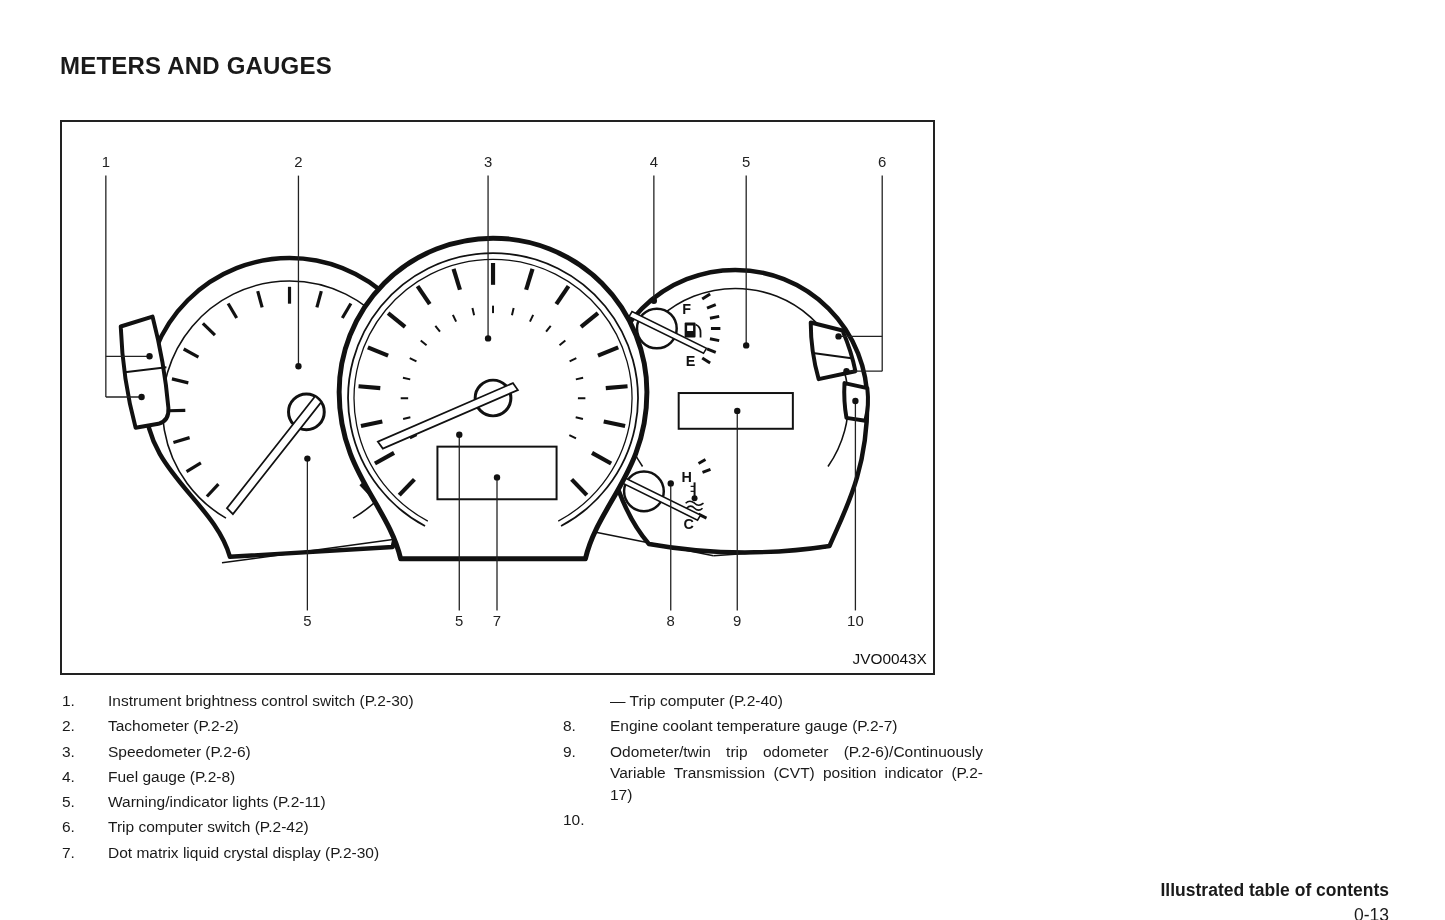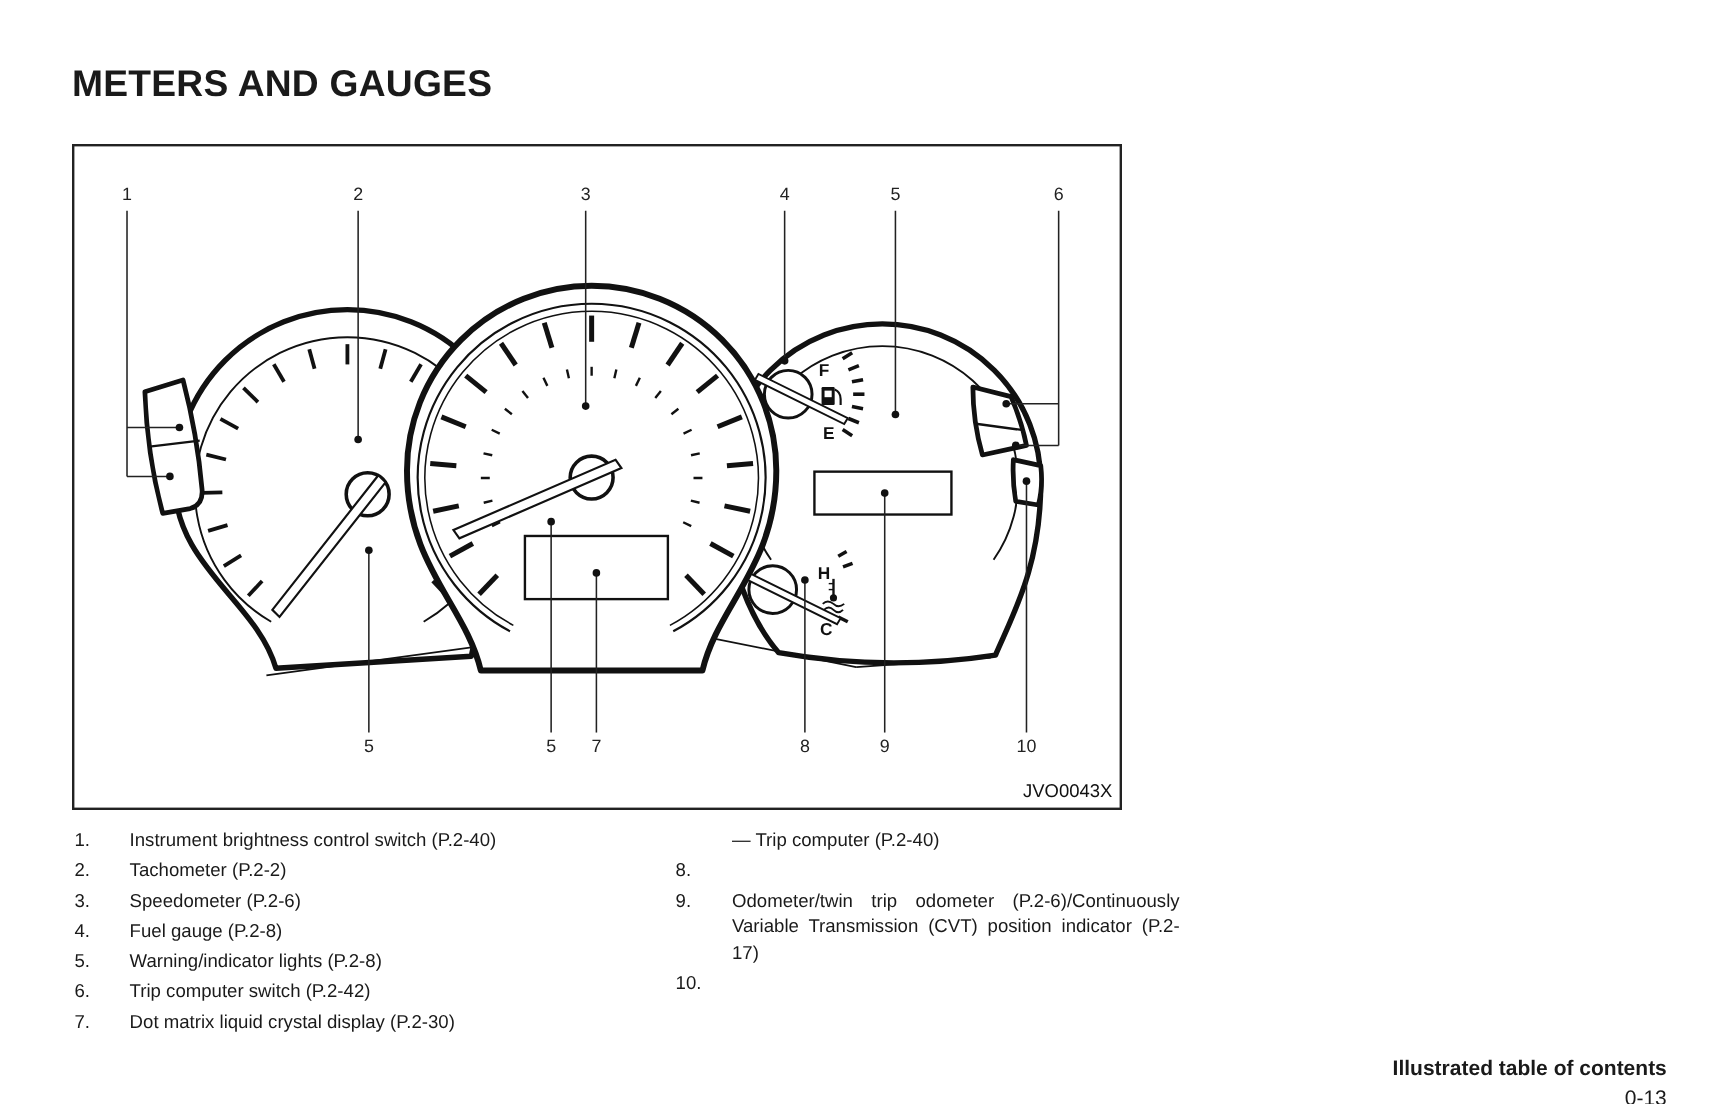--- a/index.html
+++ b/index.html
@@ -1,18 +1,18 @@
 <!DOCTYPE html>
 <html><head>
 <meta charset="utf-8">
 <style>
   html,body{margin:0;padding:0;background:#fff;}
   .page{position:relative;width:1445px;height:920px;background:#fff;overflow:hidden;
         font-family:"Liberation Sans",sans-serif;color:#1a1a1a;}
-  .title{position:absolute;left:60px;top:52px;font-size:31px;font-weight:bold;letter-spacing:.2px;}
+  .title{position:absolute;left:60px;top:52px;font-size:24px;font-weight:bold;letter-spacing:.2px;}
   .figure-box{position:absolute;left:60px;top:120px;width:871px;height:551px;border:2px solid #222;background:#fff;}
   .figure-box svg{display:block;}
   .legend{position:absolute;top:690px;font-size:15.5px;line-height:21.5px;}
   .legend-left{left:62px;width:444px;}
   .legend-right{left:518px;width:420px;margin-left:45px;}
   .legend-item{display:flex;margin-bottom:3.8px;}
   .legend-item .num{flex:0 0 46px;}
   .legend-right .legend-item .num{flex:0 0 47px;}
   .legend-item .txt{flex:1;}
   .legend-right .legend-item .txt{text-align:justify;}
@@ -245,55 +245,56 @@
         </g>
       </g>
 
       <text x="870" y="546" text-anchor="end" class="fig-code">JVO0043X</text>
     </svg>
   </div>
 
   <div class="legend legend-left">
     <div class="legend-item">
         <span class="num">1.</span>
-        <span class="txt">Instrument brightness control switch (P.2-40)</span>
+        <span class="txt">Instrument brightness control switch (P.2-30)</span>
       </div>
     <div class="legend-item">
         <span class="num">2.</span>
         <span class="txt">Tachometer (P.2-2)</span>
       </div>
     <div class="legend-item">
         <span class="num">3.</span>
         <span class="txt">Speedometer (P.2-6)</span>
       </div>
     <div class="legend-item">
         <span class="num">4.</span>
         <span class="txt">Fuel gauge (P.2-8)</span>
       </div>
     <div class="legend-item">
         <span class="num">5.</span>
-        <span class="txt">Warning/indicator lights (P.2-8)</span>
+        <span class="txt">Warning/indicator lights (P.2-11)</span>
       </div>
     <div class="legend-item">
         <span class="num">6.</span>
         <span class="txt">Trip computer switch (P.2-42)</span>
       </div>
     <div class="legend-item">
         <span class="num">7.</span>
         <span class="txt">Dot matrix liquid crystal display (P.2-30)</span>
       </div>
   </div>
 
   <div class="legend legend-right">
     <div class="legend-item">
         <span class="num"></span>
         <span class="txt">— Trip computer (P.2-40)</span>
       </div>
     <div class="legend-item">
         <span class="num">8.</span>
+        <span class="txt">Engine coolant temperature gauge (P.2-7)</span>
       </div>
     <div class="legend-item">
         <span class="num">9.</span>
         <span class="txt">Odometer/twin trip odometer (P.2-6)/Continuously Variable Transmission (CVT) position indicator (P.2-17)</span>
       </div>
     <div class="legend-item">
         <span class="num">10.</span>
       </div>
   </div>
 

